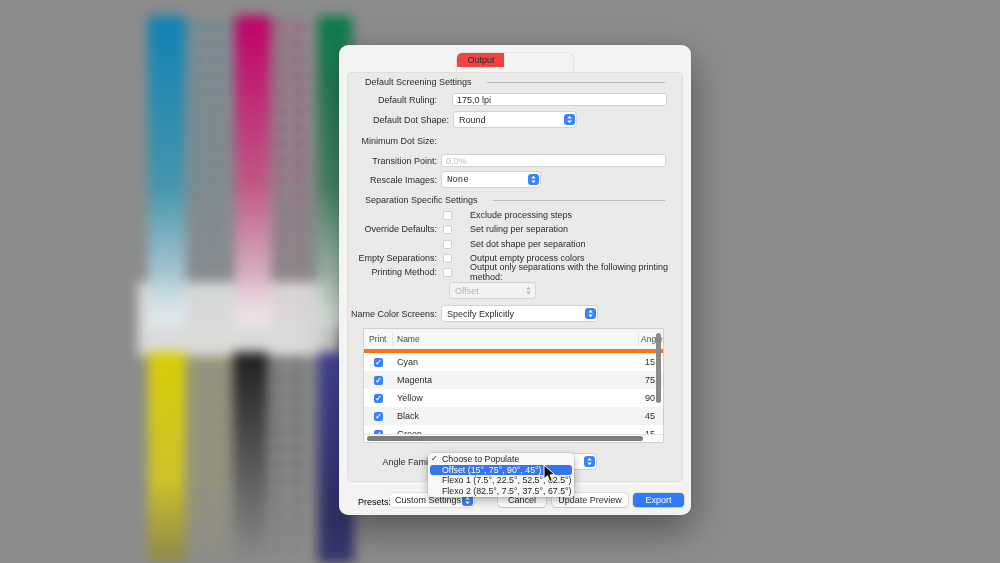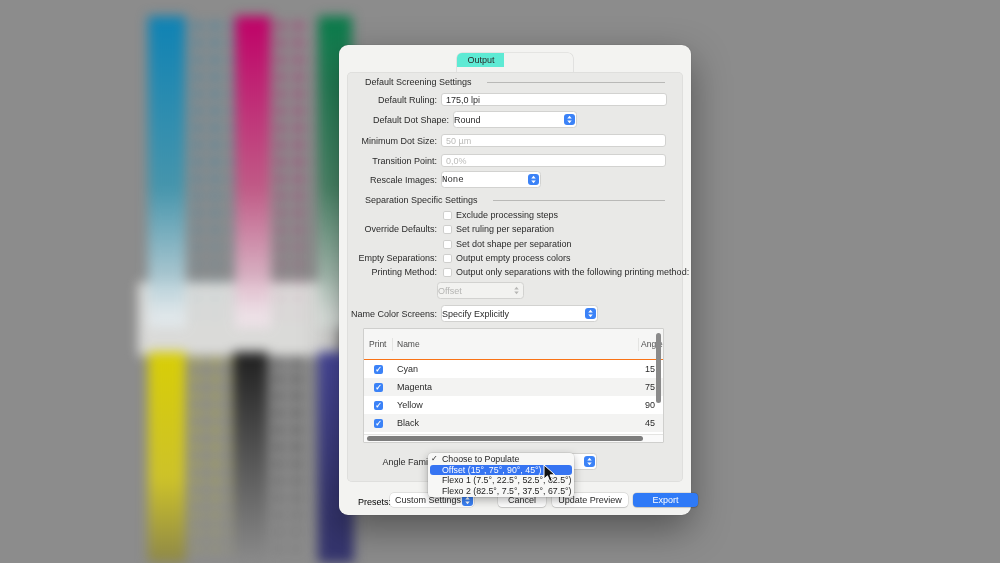--- a/index.html
+++ b/index.html
@@ -44,55 +44,55 @@
   .s-blu    { left:208px; top:352px; width:36px; height:211px;
               background:linear-gradient(#4a4aa0, #35356e 80%); }
 
   
   .dialog { position:absolute; left:339px; top:45px; width:352px; height:470px;
             background:#f3f3f1; border-radius:9px;
             box-shadow:0 14px 38px rgba(0,0,0,0.40), 0 0 1px rgba(0,0,0,0.35); }
 
   .tabbar { position:absolute; top:8px; left:0; right:0; display:flex; justify-content:center; }
   .seg { display:flex; border-radius:5px; box-shadow:0 0 0 0.5px rgba(0,0,0,0.12), 0 1px 1px rgba(0,0,0,0.12); overflow:hidden; }
-  .seg-btn { font-size:9px; padding:2px 10px; height:14px; line-height:10px; color:#2b2b2b; background:#5eead4; }
+  .seg-btn { font-size:9px; padding:2px 10px; height:14px; line-height:10px; color:#2b2b2b; background:#ef4444; }
   .seg-btn.active { background:#3b82f7; color:#ffffff;margin-top:40px; }
 
   .panel { position:absolute; left:8px; top:27px; width:336px; height:410px;
            background:#e9e9e7; border-radius:5px; box-shadow:inset 0 0 0 0.5px rgba(0,0,0,0.08); }
 
   .abs { position:absolute;gap:8px; }
   .sect { display:flex; align-items:center; font-size:9px; color:#2b2b2b; }
   .sect .line { flex:1; height:1px; background:#b9b9b7; margin-left:7px; }
 
   .frow { position:absolute; display:flex; align-items:center; height:13px; }
   .flabel { width:90px; text-align:right; font-size:9px; color:#2b2b2b; margin-right:4px; flex:none; }
   .tinput { height:13px; border:1px solid #d2d2d0; border-radius:3px; background:#ffffff;
             font-family:"Liberation Sans",sans-serif; font-size:9px; color:#2b2b2b; padding:0 4px; }
   .tinput::placeholder { color:#bcbcba; }
   .popup { height:17px; background:#ffffff; border:1px solid #d2d2d0; border-radius:3.5px;
            display:flex; align-items:center; justify-content:space-between;
-           font-size:9px; color:#2b2b2b; position:relative; }
+           font-size:9px; color:#2b2b2b; padding-left:5px; position:relative; }
   .stepper { width:11px; height:11px; margin-right:1px; border-radius:3px; background:#3b82f7;
              display:flex; align-items:center; justify-content:center; flex:none; }
   .popup.disabled { background:#f2f2f0; color:#b5b5b3; }
   .popup.disabled .stepper { background:transparent; }
 
   .cb { width:9px; height:9px; border-radius:2px; background:#ffffff;
         box-shadow:inset 0 0 0 1px #cfcfcd; flex:none; }
   .cb.checked { background:#3b82f7; box-shadow:none; color:#fff; font-size:8px; line-height:9px;
                 text-align:center; font-weight:bold; }
-  .cbrow { position:absolute; display:flex; align-items:center; height:10px; }
+  .cbrow { position:absolute; display:flex; align-items:center; height:10px;gap:14px; }
   .cblabel { font-size:9px; color:#2b2b2b; margin-left:4px; }
 
   
   .ttable { position:absolute; left:24px; top:283px; width:301px; height:115px;
             background:#ffffff; border:1px solid #cfcfcd; border-radius:1px; overflow:hidden; }
-  .thead { display:flex; height:31px; align-items:center; background:#f6f6f5;
-           border-bottom:1px solid #f97316; font-size:8.5px; color:#4d4d4d; }
+  .thead { display:flex; height:24px; align-items:center; background:#f6f6f5;
+           border-bottom:4px solid #f97316; font-size:8.5px; color:#4d4d4d; }
   .th-print { width:29px; padding-left:5px; border-right:1px solid #e4e4e2; height:13px; line-height:13px; }
   .th-name  { flex:1; padding-left:4px; height:13px; line-height:13px; border-right:1px solid #e4e4e2; }
   .th-angle { width:24px; text-align:left; padding-left:2px; height:13px; line-height:13px; }
   .trow { display:flex; align-items:center; height:18px; font-size:9px; color:#2b2b2b; }
   .trow.alt { background:#f3f3f2; }
   .td-print { width:29px; display:flex; justify-content:center; }
   .td-name { flex:1; padding-left:4px; }
   .td-angle { width:26px; text-align:center; padding-right:0; }
   .vscroll { position:absolute; right:2px; top:4px; width:5px; height:70px;
              background:#8a8a8a; border-radius:3px; }
@@ -150,39 +150,38 @@
 
   <div class="panel"></div>
 
   <div class="abs sect" style="left:26px; right:26px; top:32px;">
     <span>Default Screening Settings</span>
     <div class="line"></div>
   </div>
 
   <div class="frow" style="left:8px; top:48px; width:320px;">
     <div class="flabel">Default Ruling:</div>
-    <input class="tinput" style="width: 246px;" value="175,0 lpi">
+    <input class="tinput" style="width: 246px; margin-left: 11px;" value="175,0 lpi">
   </div>
 
   <div class="frow" style="left:8px; top:68px; width:320px;margin-left:12px;">
     <div class="flabel">Default Dot Shape:</div>
     <div class="popup" style="width:124px;">
       <span>Round</span>
       <span class="stepper">
         <svg width="7" height="9" viewBox="0 0 8 12">
             <path d="M4 1 L7 4.6 H1 Z" fill="#fff"></path>
             <path d="M4 11 L1 7.4 H7 Z" fill="#fff"></path>
           </svg>
       </span>
     </div>
   </div>
 
   <div class="frow" style="left:8px; top:89px; width:320px;">
     <div class="flabel">Minimum Dot Size:</div>
-    <input class="tinput" style="width: 225px;" placeholder="50 µm">
   </div>
 
   <div class="frow" style="left:8px; top:109px; width:320px;">
     <div class="flabel">Transition Point:</div>
     <input class="tinput" style="width: 225px;" placeholder="0,0%">
   </div>
 
   <div class="frow" style="left:8px; top:128px; width:320px;">
     <div class="flabel">Rescale Images:</div>
     <div class="popup" style="width:100px;font-family:Liberation Mono, monospace;">
@@ -222,21 +221,21 @@
     <div class="cb"></div>
     <span class="cblabel">Output empty process colors</span>
   </div>
 
   <div class="abs flabel" style="left:8px; top:222px;">Printing Method:</div>
   <div class="cbrow" style="left:104px; top:222px;">
     <div class="cb"></div>
     <span class="cblabel">Output only separations with the following printing method:</span>
   </div>
 
-  <div class="frow" style="left:4px; top:239px; width:320px;">
+  <div class="frow" style="left:16px; top:239px; width:320px;">
     <div class="flabel"></div>
     <div class="popup disabled" style="width:87px;">
       <span>Offset</span>
       <span class="stepper">
         <svg width="7" height="9" viewBox="0 0 8 12">
             <path d="M4 1 L7 4.6 H1 Z" fill="#b5b5b3"></path>
             <path d="M4 11 L1 7.4 H7 Z" fill="#b5b5b3"></path>
           </svg>
       </span>
     </div>
@@ -320,21 +319,21 @@
     <span>Custom Settings</span>
     <span class="stepper">
       <svg width="7" height="9" viewBox="0 0 8 12">
           <path d="M4 1 L7 4.6 H1 Z" fill="#fff"></path>
           <path d="M4 11 L1 7.4 H7 Z" fill="#fff"></path>
         </svg>
     </span>
   </div>
   <div class="footer-item btn" style="left:159px; top:448px; width:48px;">Cancel</div>
   <div class="footer-item btn" style="left:213px; top:448px; width:76px;">Update Preview</div>
-  <div class="footer-item btn primary" style="left:294px; top:448px; width:65px;">Export</div>
+  <div class="footer-item btn primary" style="left:294px; top:448px; width:51px;">Export</div>
 
   <div class="menu">
     <div class="mi">
       <span class="chk">✓</span>
       <span>Choose to Populate</span>
     </div>
     <div class="mi hl">
       <span>Offset (15°, 75°, 90°, 45°)</span>
     </div>
     <div class="mi">

